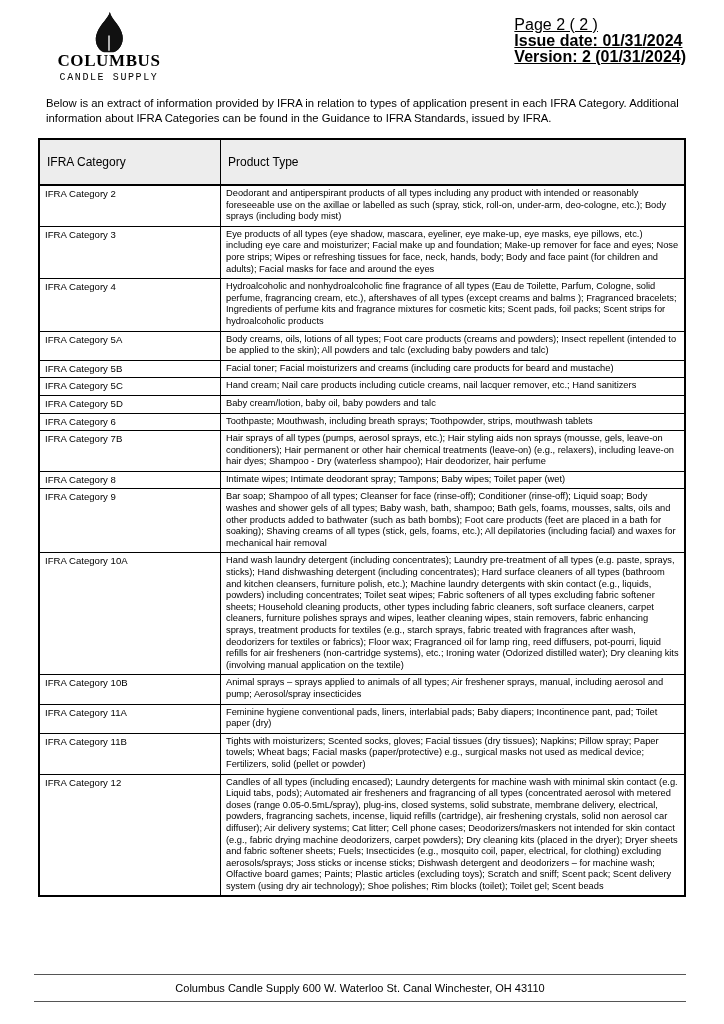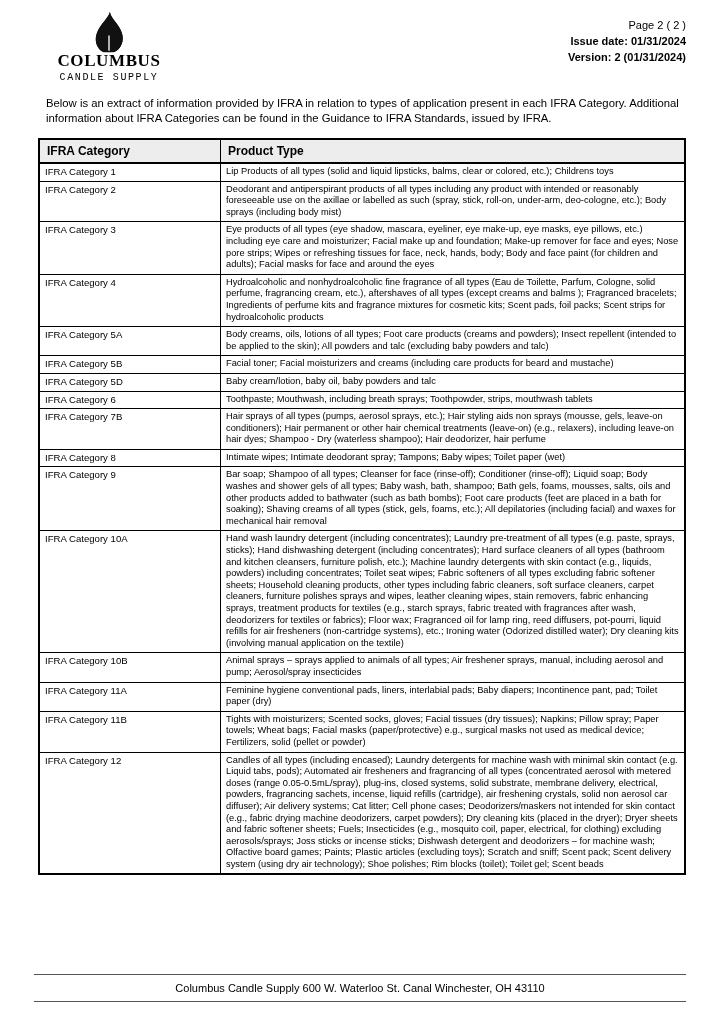--- a/index.html
+++ b/index.html
@@ -22,36 +22,36 @@
   .logo-name {
     font-family: "Liberation Serif", serif;
     font-weight: 700; font-size: 17px; letter-spacing: 0.6px;
     white-space: nowrap;
   }
   .logo-sub {
     font-family: Liberation Mono, monospace;
     font-size: 10px; letter-spacing: 1.6px; margin-top: 1px;
     white-space: nowrap;
   }
-  .meta { text-align: right; font-size: 11px; line-height: 16px; padding-top: 5px; }
+  .meta { font-size: 16px; line-height: 16px; padding-top: 5px; text-decoration: underline; }
   .meta .page-line { font-weight: 400; }
   .meta .bold-line { font-weight: 700; }
 
   
   .annex-title { font-size: 11.5px; font-weight: 700; margin: 16px 0 0 0; letter-spacing: 0.2px; }
 
   
   .intro { font-size: 11.3px; line-height: 15px; margin: 13px 0 0 8px; }
 
   
   table.ifra { border-collapse: collapse; width: 648px; margin-top: 12px; border: 2px solid #000; }
   table.ifra th {
     background: #ededed;
-    font-weight: 700; font-size: 12px; text-align: left;
-    padding: 4px 7px; border: 1px solid #000; border-bottom: 2px solid #000;
+    font-weight: 400; font-size: 12px; text-align: left;
+    padding: 15px 7px; border: 1px solid #000; border-bottom: 2px solid #000;
   }
   table.ifra td {
     font-size: 9.3px; line-height: 11.6px;
     padding: 2px 5px 3px 5px;
     border: 1px solid #000;
     vertical-align: top;
   }
   table.ifra td.cat { width: 170px; font-size: 9.6px; white-space: nowrap; }
 
   
@@ -89,42 +89,42 @@
 
     <table class="ifra">
       <thead>
         <tr>
           <th class="cat-head">IFRA Category</th>
           <th>Product Type</th>
         </tr>
       </thead>
       <tbody>
           <tr>
-            <td class="cat">IFRA Category 1</td>
-            <td>Lip Products of all types (solid and liquid lipsticks, balms, clear or colored, etc.); Childrens toys</td>
-          </tr>
-          <tr>
             <td class="cat">IFRA Category 2</td>
             <td>Deodorant and antiperspirant products of all types including any product with intended or reasonably foreseeable use on the axillae or labelled as such (spray, stick, roll-on, under-arm, deo-cologne, etc.); Body sprays (including body mist)</td>
           </tr>
           <tr>
             <td class="cat">IFRA Category 3</td>
             <td>Eye products of all types (eye shadow, mascara, eyeliner, eye make-up, eye masks, eye pillows, etc.) including eye care and moisturizer; Facial make up and foundation; Make-up remover for face and eyes; Nose pore strips; Wipes or refreshing tissues for face, neck, hands, body; Body and face paint (for children and adults); Facial masks for face and around the eyes</td>
           </tr>
           <tr>
             <td class="cat">IFRA Category 4</td>
             <td>Hydroalcoholic and nonhydroalcoholic fine fragrance of all types (Eau de Toilette, Parfum, Cologne, solid perfume, fragrancing cream, etc.), aftershaves of all types (except creams and balms ); Fragranced bracelets; Ingredients of perfume kits and fragrance mixtures for cosmetic kits; Scent pads, foil packs; Scent strips for hydroalcoholic products</td>
           </tr>
           <tr>
             <td class="cat">IFRA Category 5A</td>
             <td>Body creams, oils, lotions of all types; Foot care products (creams and powders); Insect repellent (intended to be applied to the skin); All powders and talc (excluding baby powders and talc)</td>
           </tr>
           <tr>
             <td class="cat">IFRA Category 5B</td>
             <td>Facial toner; Facial moisturizers and creams (including care products for beard and mustache)</td>
+          </tr>
+          <tr>
+            <td class="cat">IFRA Category 5C</td>
+            <td>Hand cream; Nail care products including cuticle creams, nail lacquer remover, etc.; Hand sanitizers</td>
           </tr>
           <tr>
             <td class="cat">IFRA Category 5D</td>
             <td>Baby cream/lotion, baby oil, baby powders and talc</td>
           </tr>
           <tr>
             <td class="cat">IFRA Category 6</td>
             <td>Toothpaste; Mouthwash, including breath sprays; Toothpowder, strips, mouthwash tablets</td>
           </tr>
           <tr>

